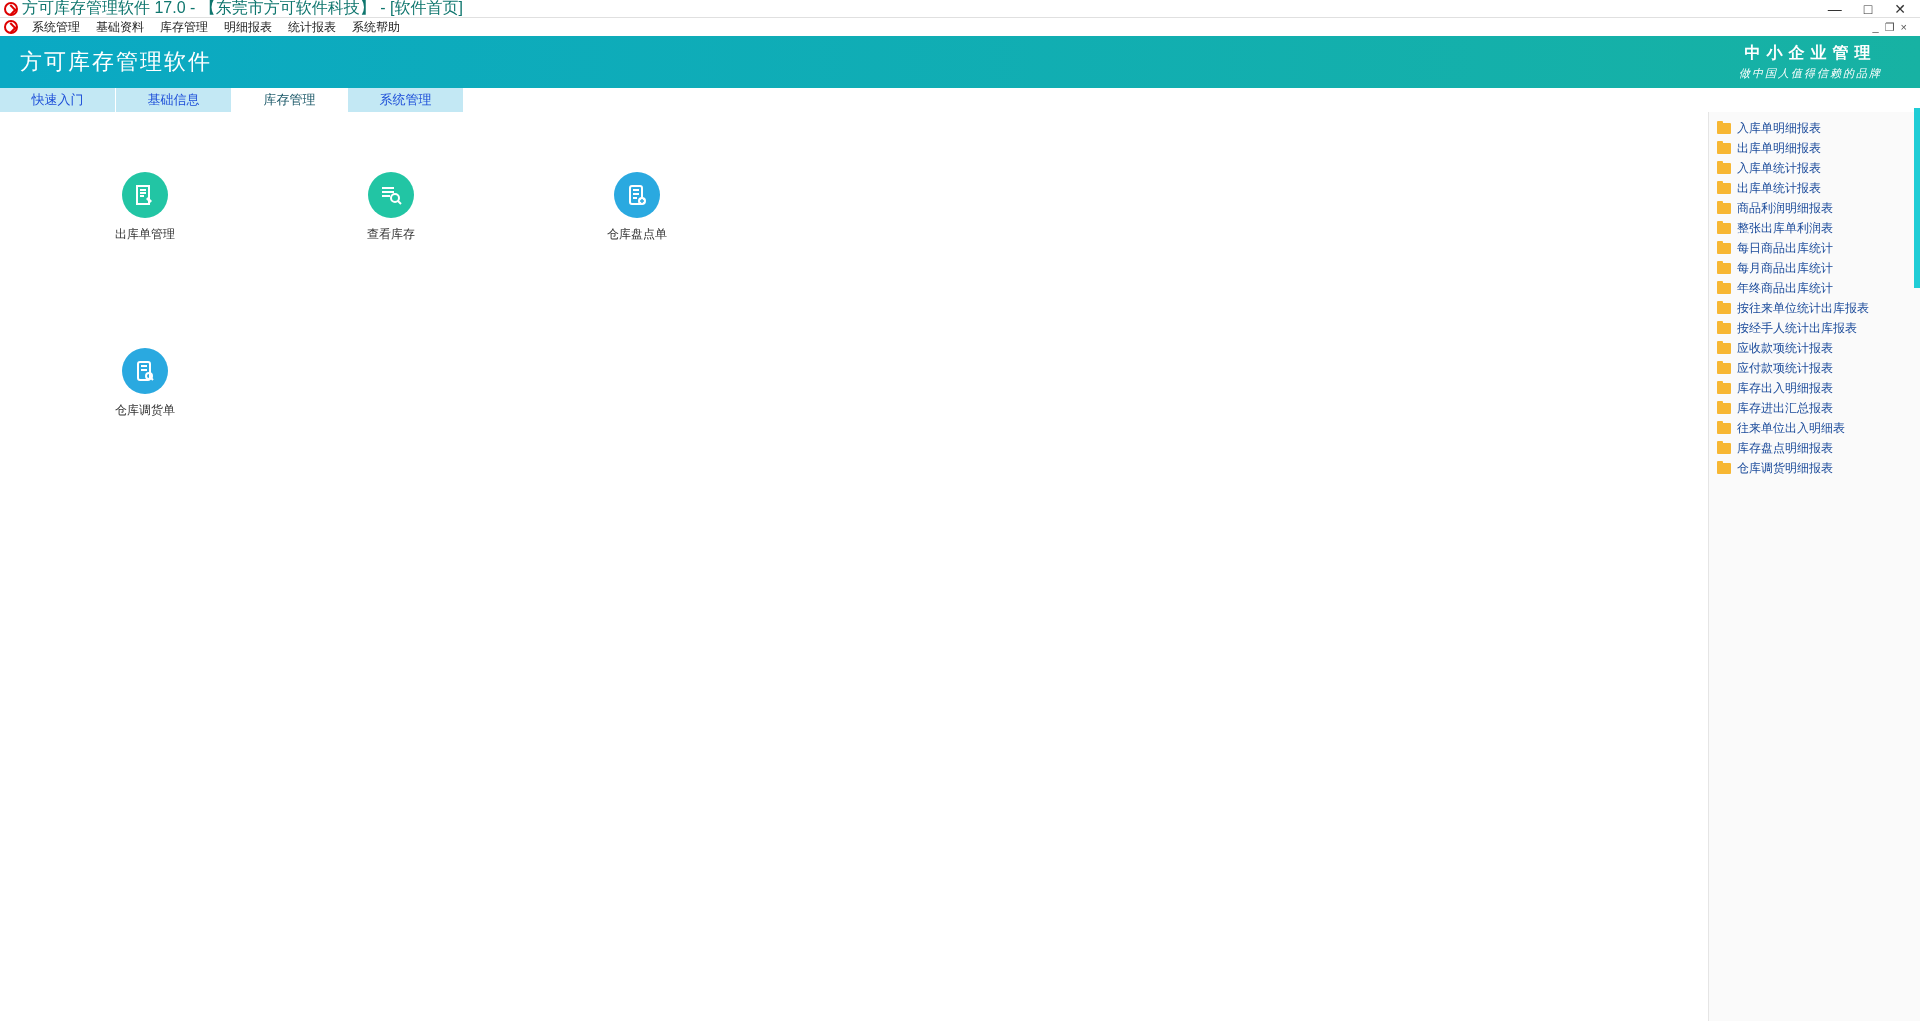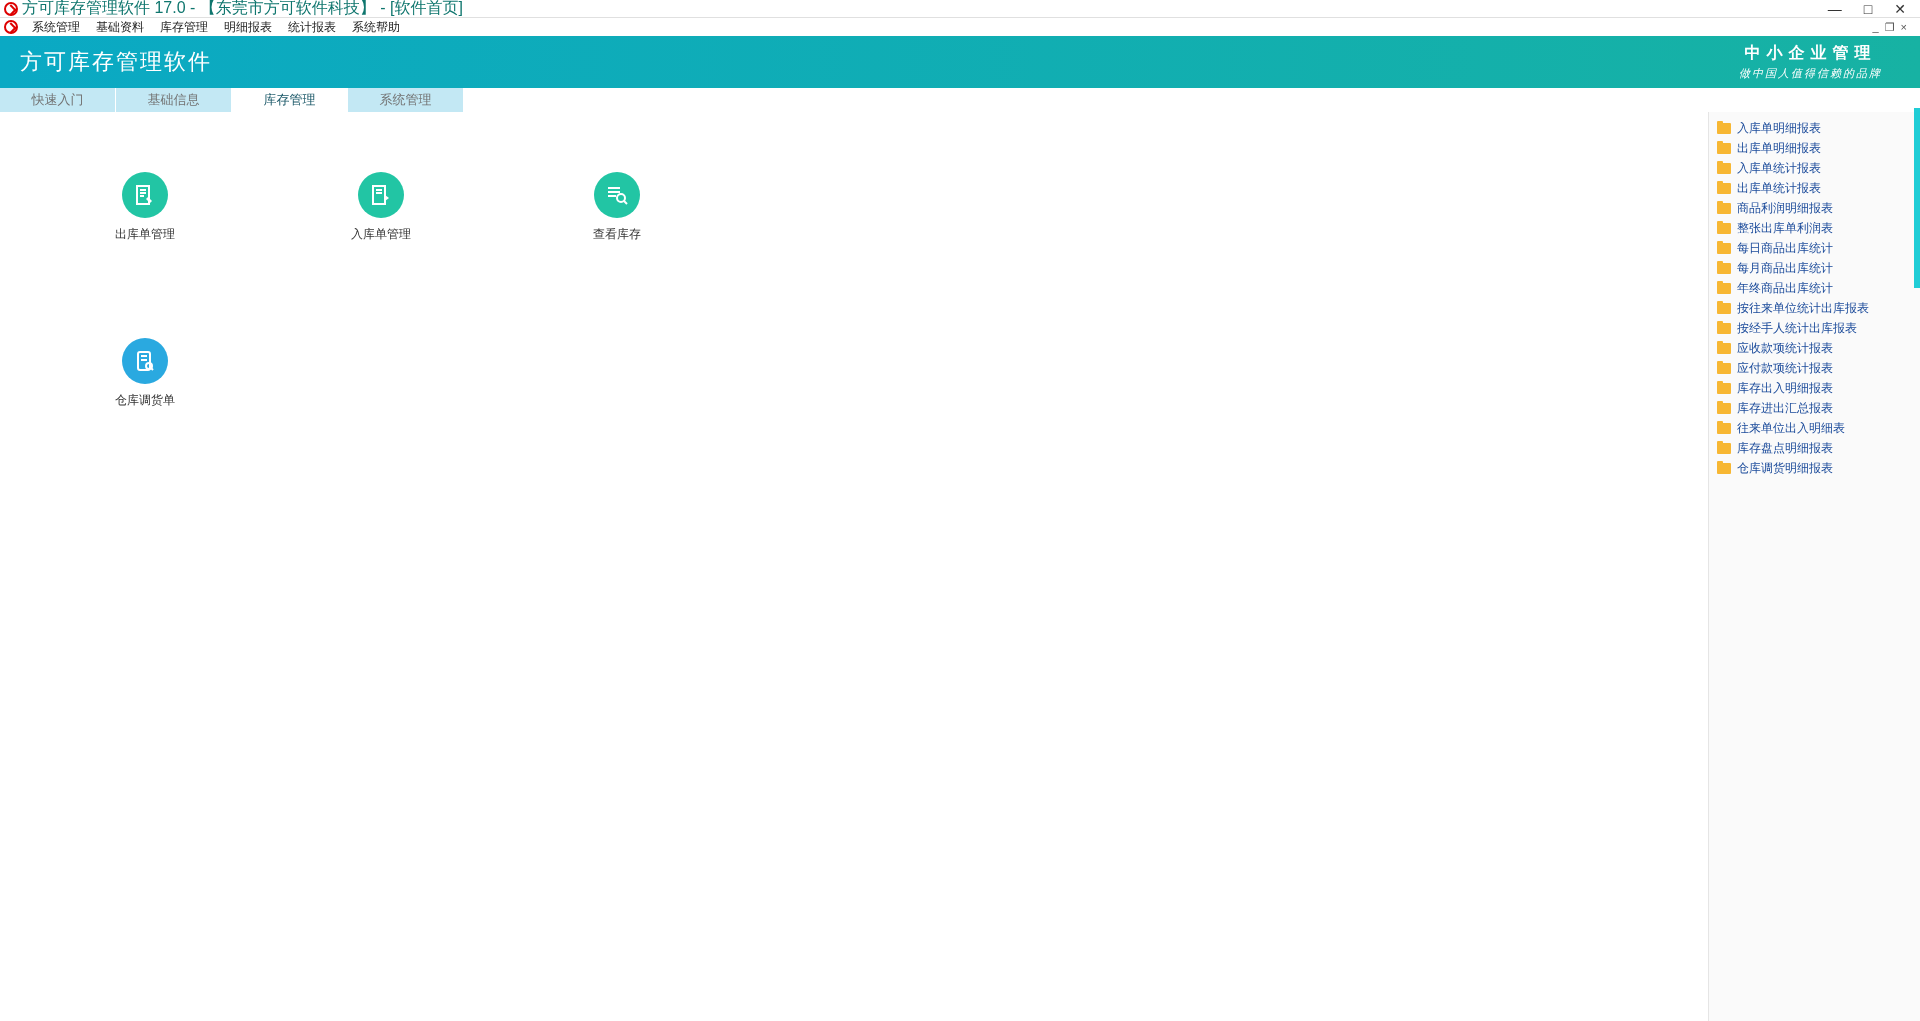--- a/index.html
+++ b/index.html
@@ -23,27 +23,27 @@
 
 
 .banner { height: 52px; background: linear-gradient(to right, #0aa9c4, #17b2a3); display: flex; align-items: center; padding: 0 20px; color: #fff; }
 .banner .brand { font-size: 22px; font-weight: 400; letter-spacing: 2px; }
 .banner .right-brand { margin-left: auto; text-align: center; padding-right: 18px; }
 .banner .right-brand .line1 { font-size: 16px; font-weight: bold; letter-spacing: 6px; }
 .banner .right-brand .line2 { font-size: 11px; font-style: italic; letter-spacing: 2px; margin-top: 2px; font-family: "KaiTi", serif; }
 
 
 .tab-strip { height: 24px; background: #fff; display: flex; border-bottom: 0; }
-.tab { width: 116px; text-align: center; line-height: 24px; font-size: 13px; color: #737373; background: #c3e8f4; cursor: pointer; border-right: 1px solid #fff; }
+.tab { width: 116px; text-align: center; line-height: 24px; font-size: 13px; color: #1d4ed8; background: #c3e8f4; cursor: pointer; border-right: 1px solid #fff; }
 .tab.active { background: #fff; color: #1b5868; }
 
 
 .content { display: flex; height: calc(1021px - 18px - 18px - 48px - 24px); }
 .main-area { flex: 1; padding: 60px 30px; position: relative; }
-.icon-grid { display: grid; grid-template-columns: repeat(3, 230px); grid-template-rows: repeat(2, 160px); gap: 6px; }
+.icon-grid { display: grid; grid-template-columns: repeat(3, 230px); grid-template-rows: repeat(2, 160px); gap: 16px; }
 .icon-item { display: flex; flex-direction: column; align-items: center; justify-content: flex-start; cursor: pointer; }
 .icon-circle { width: 46px; height: 46px; border-radius: 50%; display: flex; align-items: center; justify-content: center; margin-bottom: 8px; }
 .icon-circle svg { width: 24px; height: 24px; fill: #fff; }
 .icon-label { font-size: 12px; color: #333; }
 
 .c-teal { background: #22c5a4; }
 .c-blue { background: #2aa9e0; }
 
 
 .report-panel { width: 212px; background: #fafafa; border-left: 1px solid #e5e5e5; padding: 6px 0; overflow-y: auto; }
@@ -106,32 +106,32 @@
           <div class="icon-circle c-teal">
             <svg viewBox="0 0 24 24">
               <use href="#g-doc-pen"></use>
             </svg>
           </div>
           <div class="icon-label">出库单管理</div>
         </div>
         <div class="icon-item">
           <div class="icon-circle c-teal">
             <svg viewBox="0 0 24 24">
-              <use href="#g-doc-arrow"></use>
-            </svg>
-          </div>
-          <div class="icon-label">入库单管理</div>
-        </div>
-        <div class="icon-item">
-          <div class="icon-circle c-teal">
-            <svg viewBox="0 0 24 24">
               <use href="#g-list-search"></use>
             </svg>
           </div>
           <div class="icon-label">查看库存</div>
+        </div>
+        <div class="icon-item">
+          <div class="icon-circle c-blue">
+            <svg viewBox="0 0 24 24">
+              <use href="#g-clipboard-plus"></use>
+            </svg>
+          </div>
+          <div class="icon-label">仓库盘点单</div>
         </div>
         <div class="icon-item">
           <div class="icon-circle c-blue">
             <svg viewBox="0 0 24 24">
               <use href="#g-clipboard-search"></use>
             </svg>
           </div>
           <div class="icon-label">仓库调货单</div>
         </div>
       </div>

